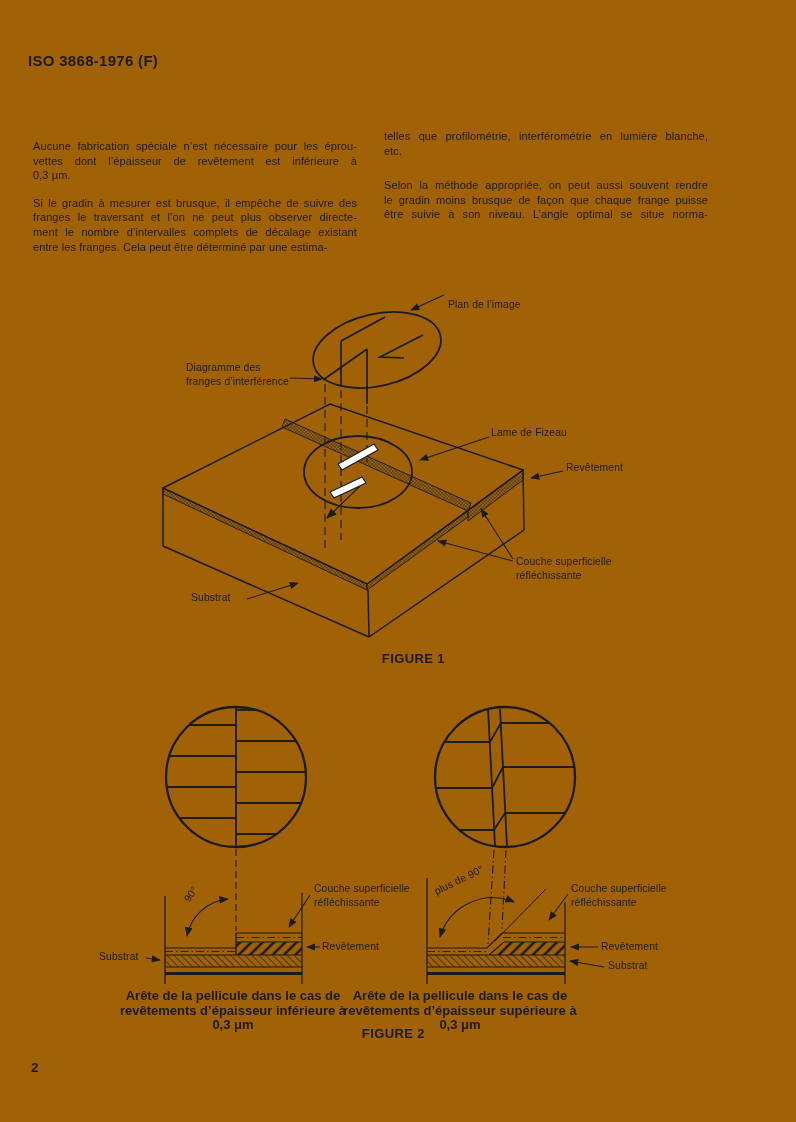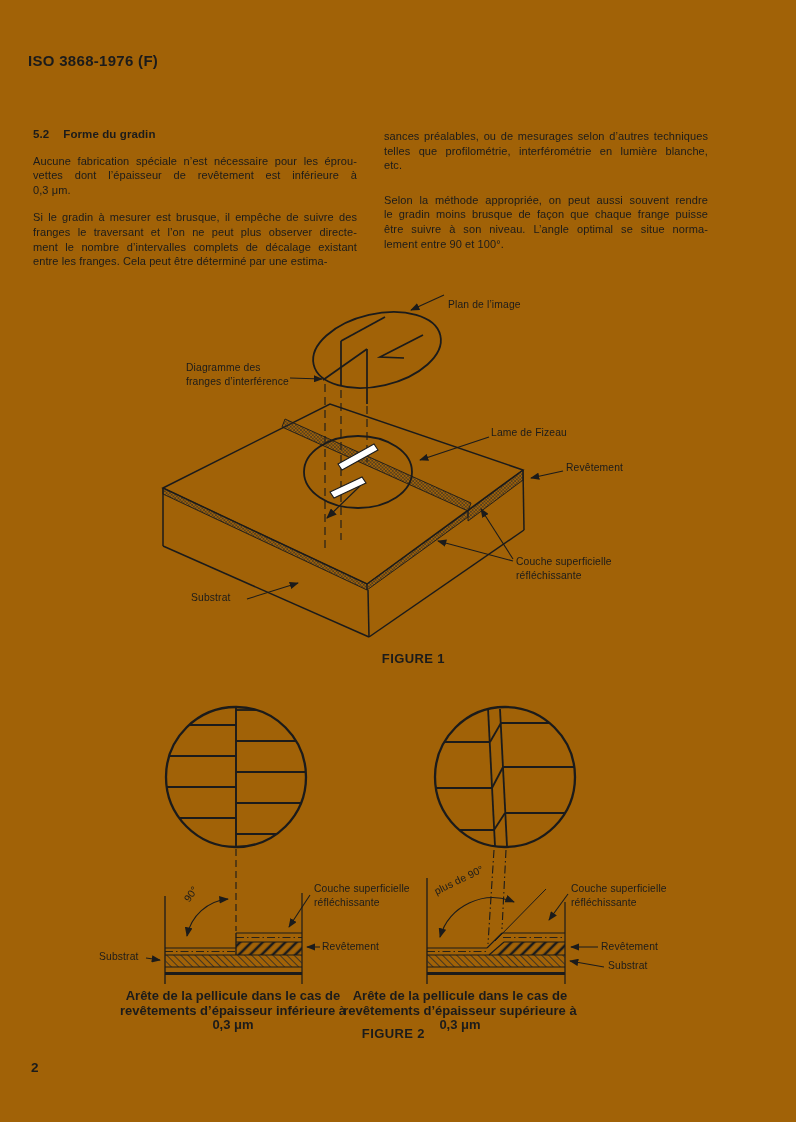--- a/index.html
+++ b/index.html
@@ -32,47 +32,42 @@
   .pagenum{position:absolute; left:31px; top:1060px; font-size:13.5px; font-weight:bold;}
 </style>
 </head>
 <body>
 
 <div class="page">
 
   <div class="hdr">ISO 3868-1976 (F)</div>
 
   <div class="col col-left">
-    <div class="sec-head">
-      <span class="num">5.2</span><span>Forme du gradin</span>
-    </div>
     <div class="para p1">
       <div class="ln">Aucune fabrication spéciale n’est nécessaire pour les éprou-</div>
       <div class="ln">vettes dont l’épaisseur de revêtement est inférieure à</div>
       <div class="ln end">0,3 μm.</div>
     </div>
     <div class="para p2">
       <div class="ln">Si le gradin à mesurer est brusque, il empêche de suivre des</div>
       <div class="ln">franges le traversant et l’on ne peut plus observer directe-</div>
       <div class="ln">ment le nombre d’intervalles complets de décalage existant</div>
       <div class="ln end">entre les franges. Cela peut être déterminé par une estima-</div>
     </div>
   </div>
 
   <div class="col col-right">
     <div class="para p1">
-      <div class="ln">sances préalables, ou de mesurages selon d’autres techniques</div>
       <div class="ln">telles que profilométrie, interférométrie en lumière blanche,</div>
       <div class="ln end">etc.</div>
     </div>
     <div class="para p2">
       <div class="ln">Selon la méthode appropriée, on peut aussi souvent rendre</div>
       <div class="ln">le gradin moins brusque de façon que chaque frange puisse</div>
-      <div class="ln">être suivre à son niveau. L’angle optimal se situe norma-</div>
-      <div class="ln end">lement entre 90 et 100°.</div>
+      <div class="ln">être suivie à son niveau. L’angle optimal se situe norma-</div>
     </div>
   </div>
 
   <svg class="fig" style="top:280px" width="796" height="400" viewBox="0 280 796 400">
     <defs>
       <marker id="ah1" viewBox="0 0 10 8" refX="9" refY="4" markerWidth="9" markerHeight="7" orient="auto-start-reverse">
         <path d="M0,0 L10,4 L0,8 Z" fill="#1b1b1b"></path>
       </marker>
       <pattern id="hcross" patternUnits="userSpaceOnUse" width="3.4" height="3.4">
         <path d="M0,0 L3.4,3.4 M3.4,0 L0,3.4" stroke="#2a2a2a" stroke-width="0.55"></path>

